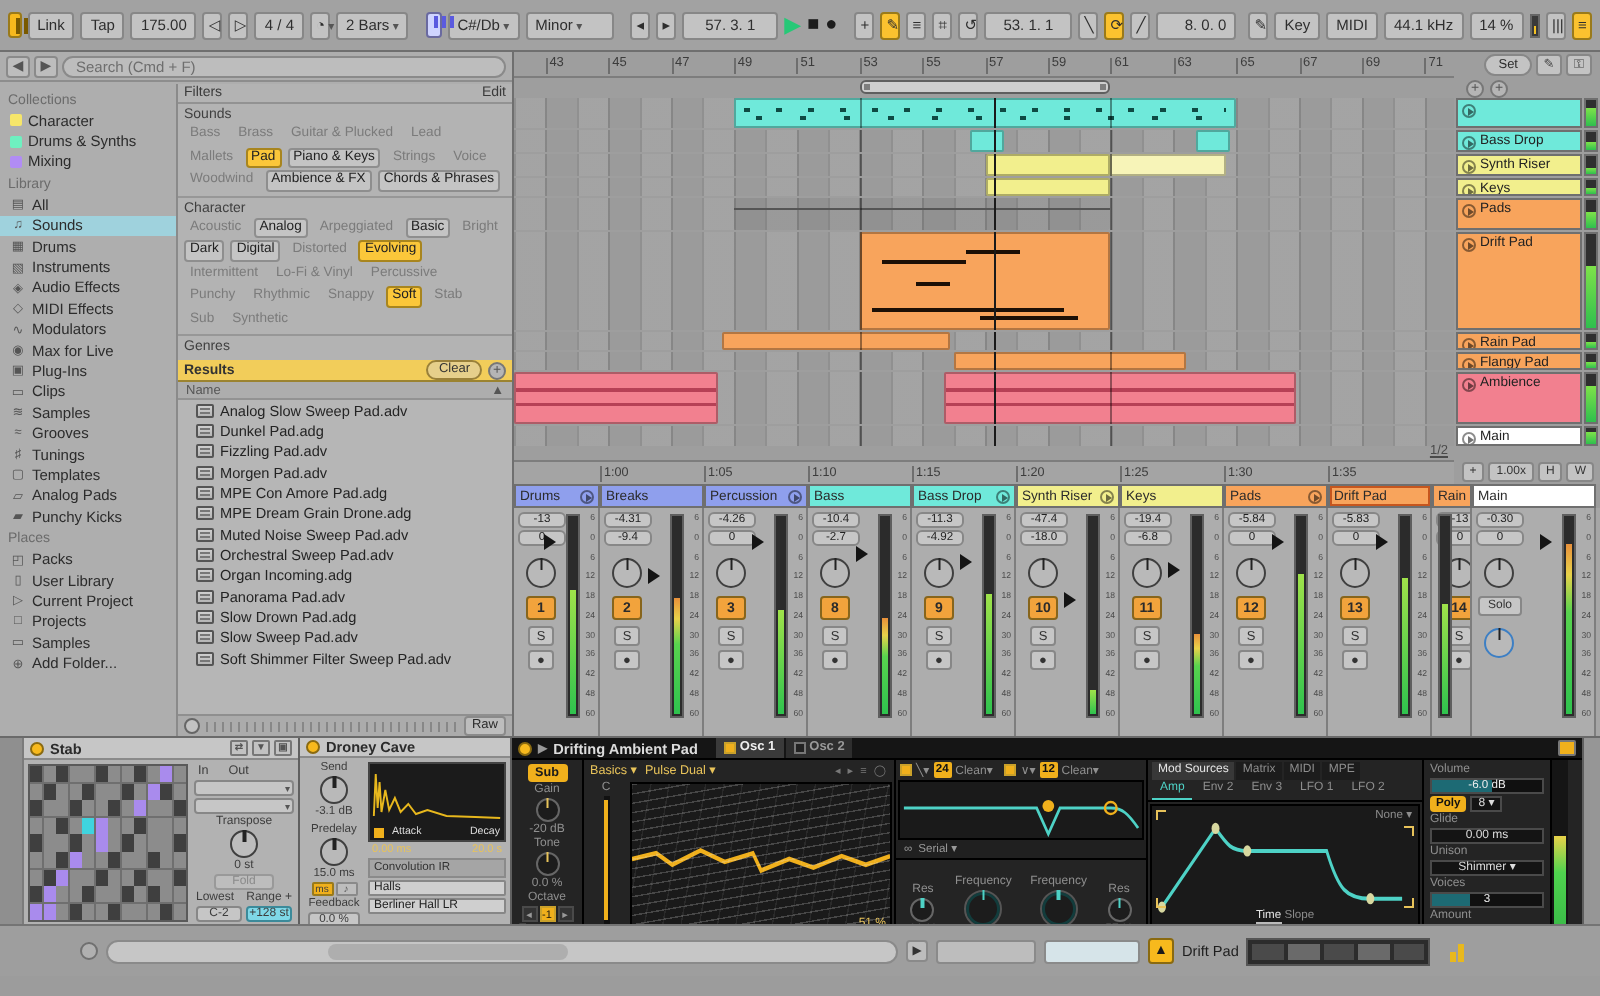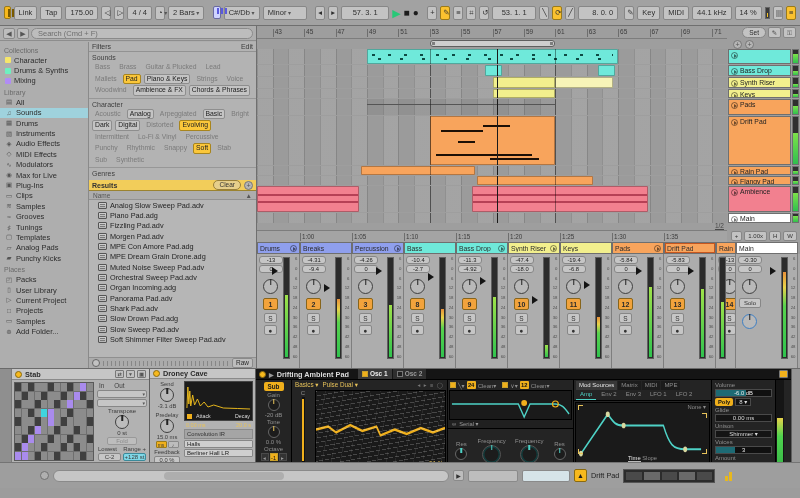--- a/index.html
+++ b/index.html
@@ -463,21 +463,21 @@
       <span>Name</span>
       <span>▲</span>
     </div>
     <div class="reslist" id="resList">
         <div class="ritem">
           <span class="ricon"></span>
           <span>Analog Slow Sweep Pad.adv</span>
         </div>
         <div class="ritem">
           <span class="ricon"></span>
-          <span>Piano Pad.adg</span>
+          <span>Dunkel Pad.adg</span>
         </div>
         <div class="ritem">
           <span class="ricon"></span>
           <span>Fizzling Pad.adv</span>
         </div>
         <div class="ritem">
           <span class="ricon"></span>
           <span>Morgen Pad.adv</span>
         </div>
         <div class="ritem">
@@ -496,24 +496,20 @@
           <span class="ricon"></span>
           <span>Orchestral Sweep Pad.adv</span>
         </div>
         <div class="ritem">
           <span class="ricon"></span>
           <span>Organ Incoming.adg</span>
         </div>
         <div class="ritem">
           <span class="ricon"></span>
           <span>Panorama Pad.adv</span>
-        </div>
-        <div class="ritem">
-          <span class="ricon"></span>
-          <span>Shark Pad.adv</span>
         </div>
         <div class="ritem">
           <span class="ricon"></span>
           <span>Slow Drown Pad.adg</span>
         </div>
         <div class="ritem">
           <span class="ricon"></span>
           <span>Slow Sweep Pad.adv</span>
         </div>
         <div class="ritem">

